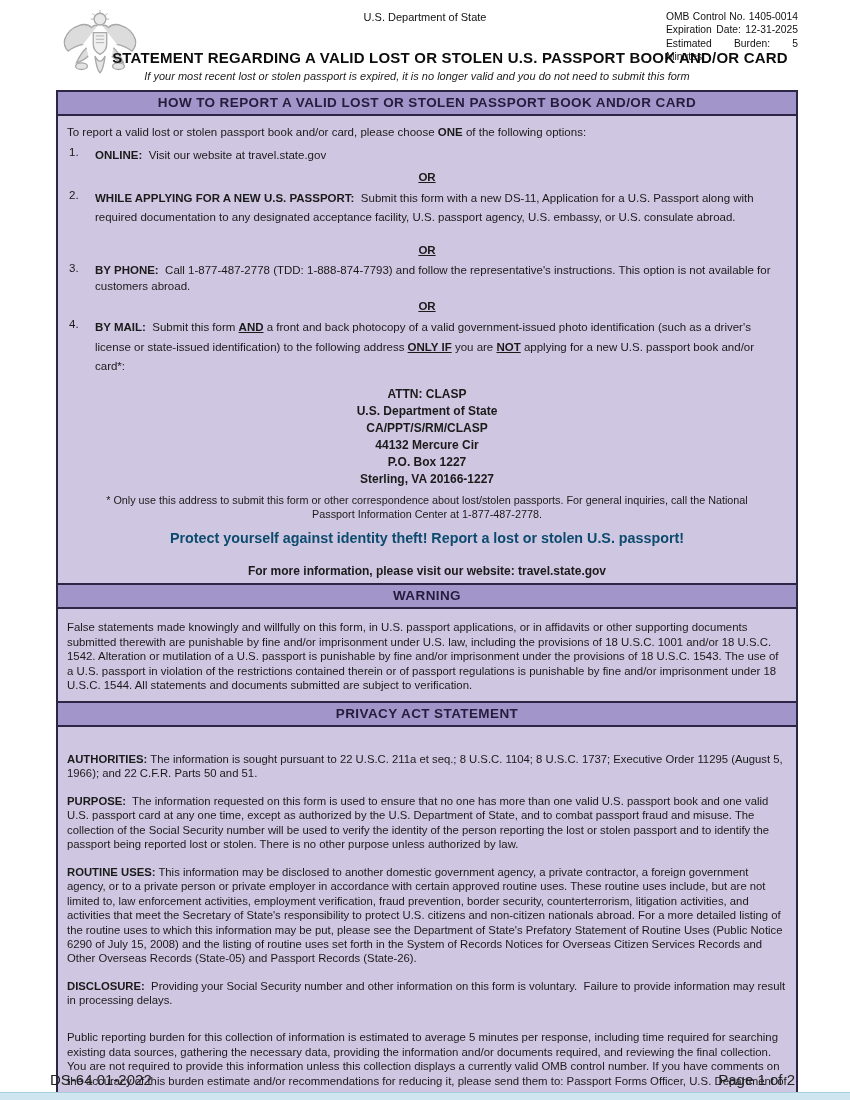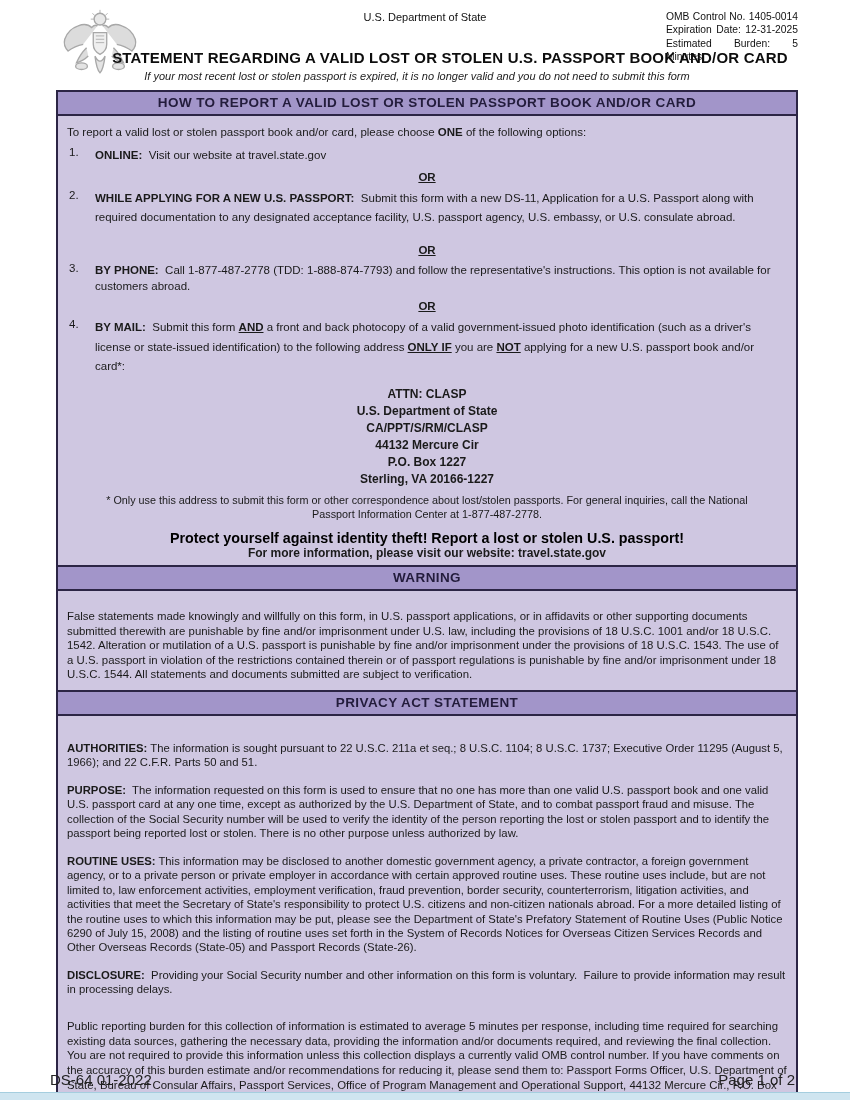--- a/index.html
+++ b/index.html
@@ -31,25 +31,25 @@
 
   
   .intro{margin:2px 0 6px;line-height:1.4;}
   .item{display:flex;margin:6px 0 2px;}
   .item-num{flex:none;width:26px;padding-left:2px;}
   .item-text{flex:1;line-height:1.7;padding-right:2px;}
   .or{text-align:center;font-weight:bold;margin:5px 0 4px;}
   .or span{text-decoration:underline;}
   .address{text-align:center;font-weight:bold;font-size:12px;line-height:1.42;margin:9px 0 5px;}
   .footnote{text-align:center;font-size:10.8px;line-height:1.35;margin:2px 26px 6px;}
-  .protect-line{text-align:center;font-weight:bold;font-size:14.3px;margin:8px 0 0;color:#000000;}
+  .protect-line{text-align:center;font-weight:bold;font-size:14.3px;margin:8px 0 18px;color:#0c4a6e;}
   .website-line{text-align:center;font-weight:bold;font-size:12px;margin:0 0 5px;}
 
   
-  .warning-body{line-height:1.28;font-size:11.4px;padding:18px 9px 8px;}
+  .warning-body{line-height:1.28;font-size:11.4px;padding:11px 9px 8px;}
 
   
   .privacy-body{padding:25px 9px 2px;font-size:11.3px;}
   .privacy-body p{margin:0 0 13px;line-height:1.28;}
 
   
   .paperwork-body{padding:7px 9px 11px;font-size:11.4px;line-height:1.3;}
 
   
   .footer{position:absolute;left:50px;right:55px;top:1071px;font-size:15px;color:#222;}

